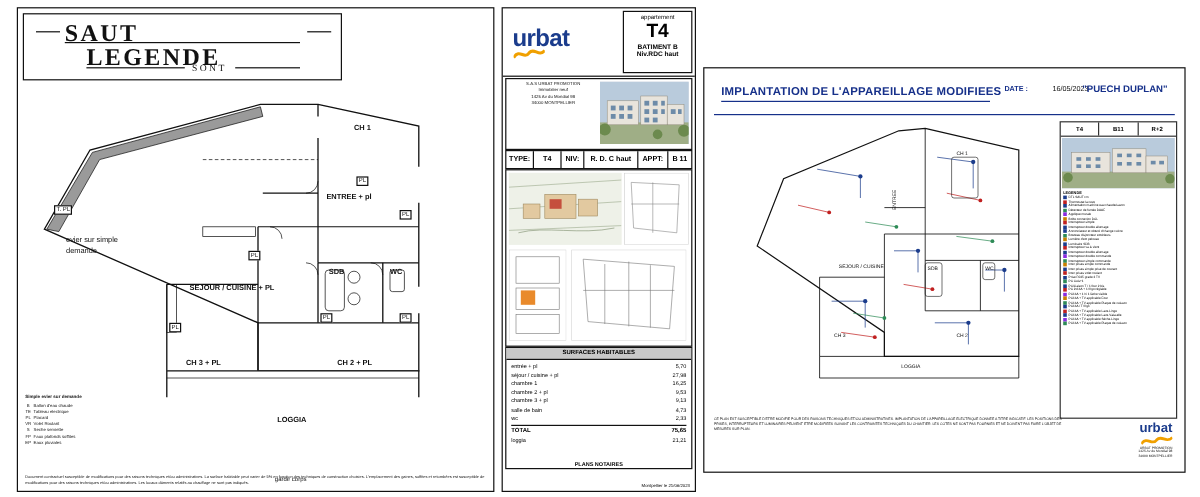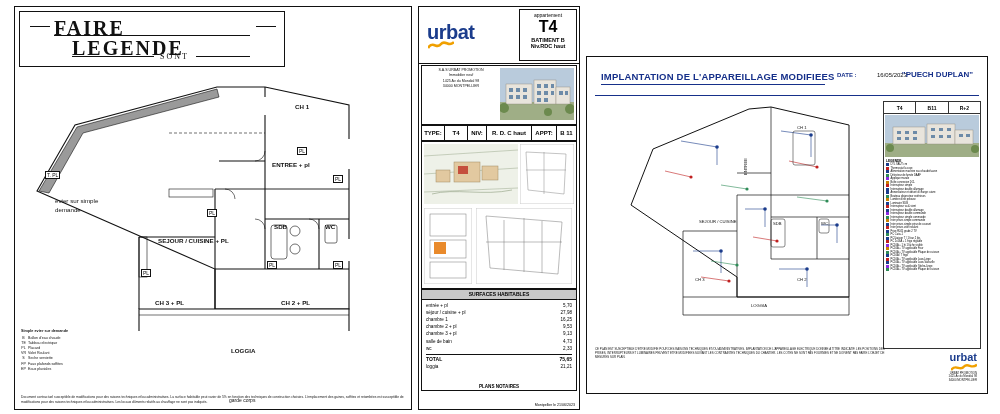--- a/index.html
+++ b/index.html
@@ -91,21 +91,21 @@
 </head>
 <body>
 
 <div class="page">
 
   <div class="sheet-left">
 
     <div class="logo-box">
       <div class="logo-line" style="left:10px;top:14px;width:20px;"></div>
       <div class="logo-line" style="left:236px;top:14px;width:20px;"></div>
-      <div class="logo-puech">FAIRE</div>
+      <div class="logo-puech">SAUT</div>
       <div class="logo-duplan">LEGENDE</div>
       <div class="logo-nimes">SONT</div>
       <div class="logo-line" style="left:34px;top:23px;width:196px;"></div>
       <div class="logo-line" style="left:52px;top:44px;width:82px;"></div>
       <div class="logo-line" style="left:176px;top:44px;width:54px;"></div>
     </div>
 
     <div class="plan-area">
       <svg class="plan-svg" width="388" height="262" viewBox="0 0 388 262">
         <g fill="none" stroke="#111" stroke-width="1.1">

